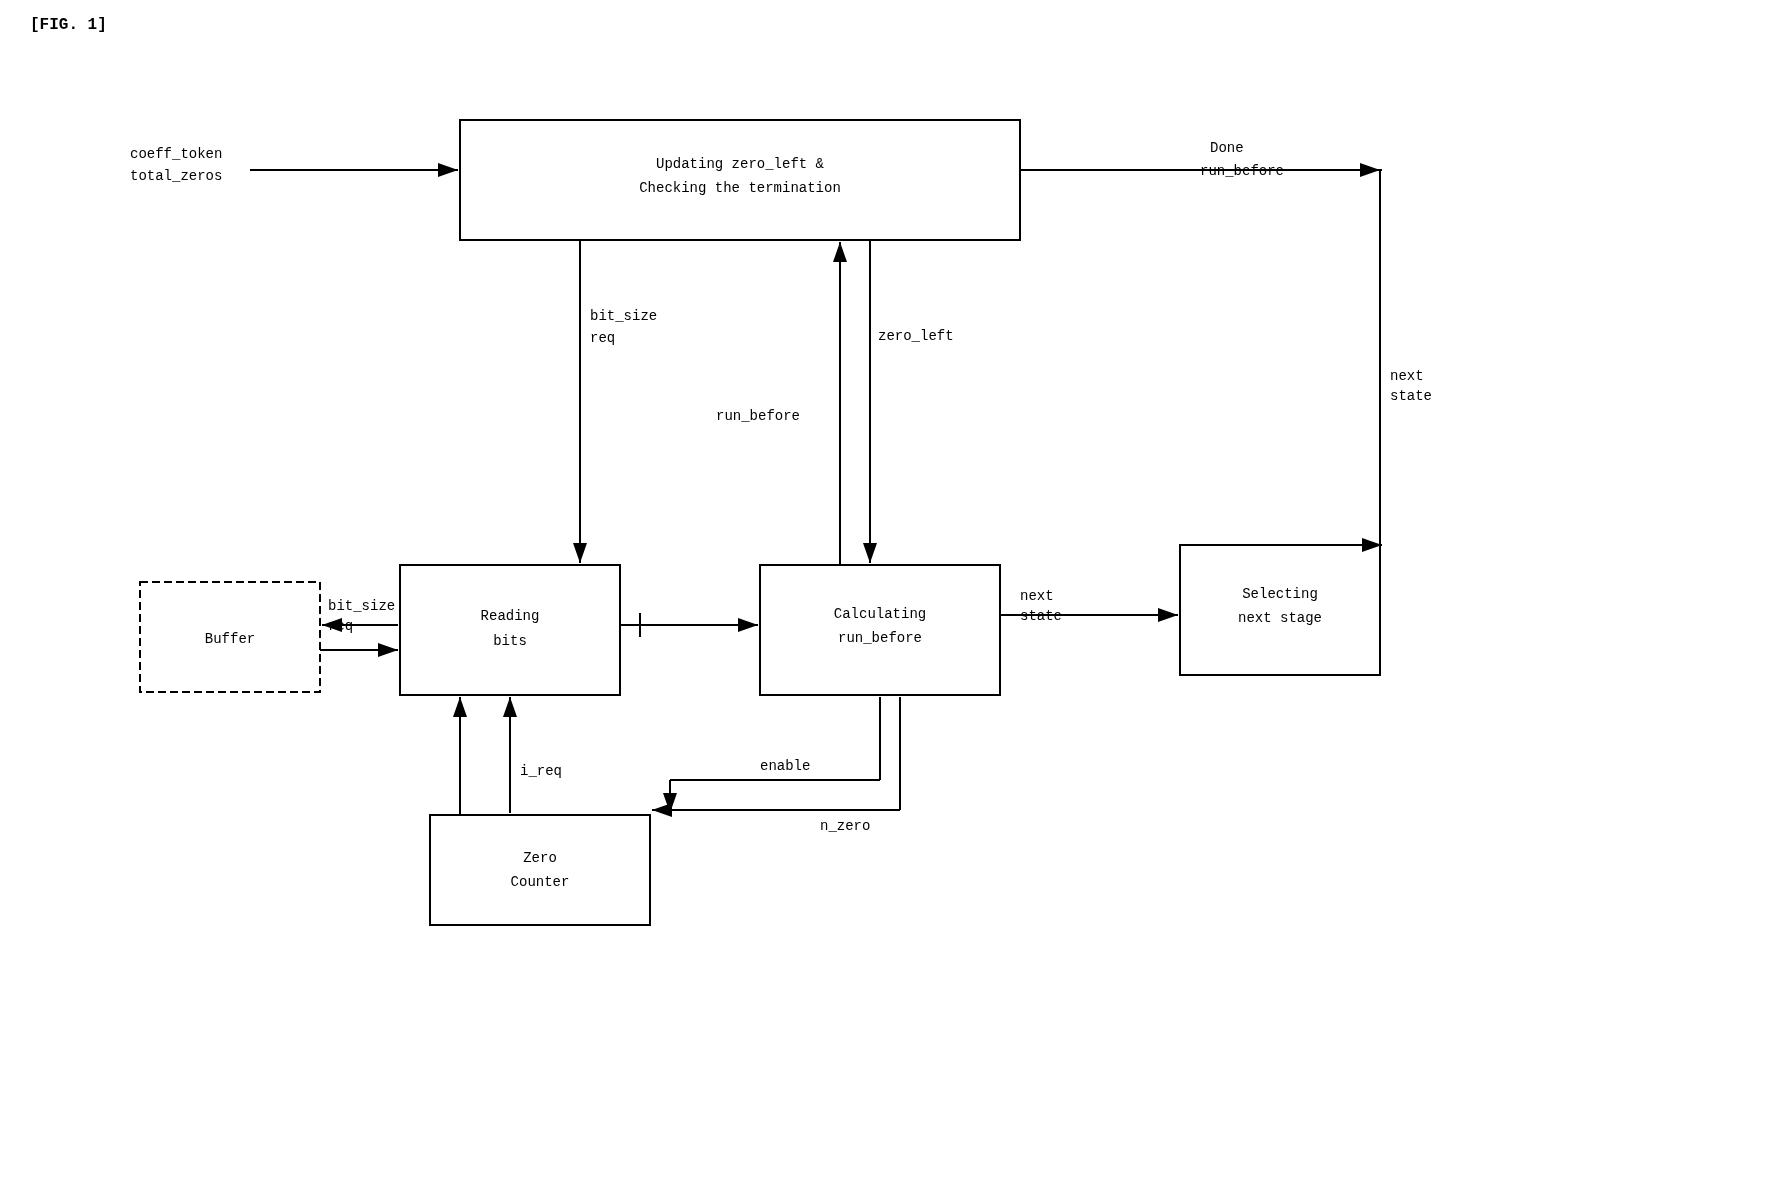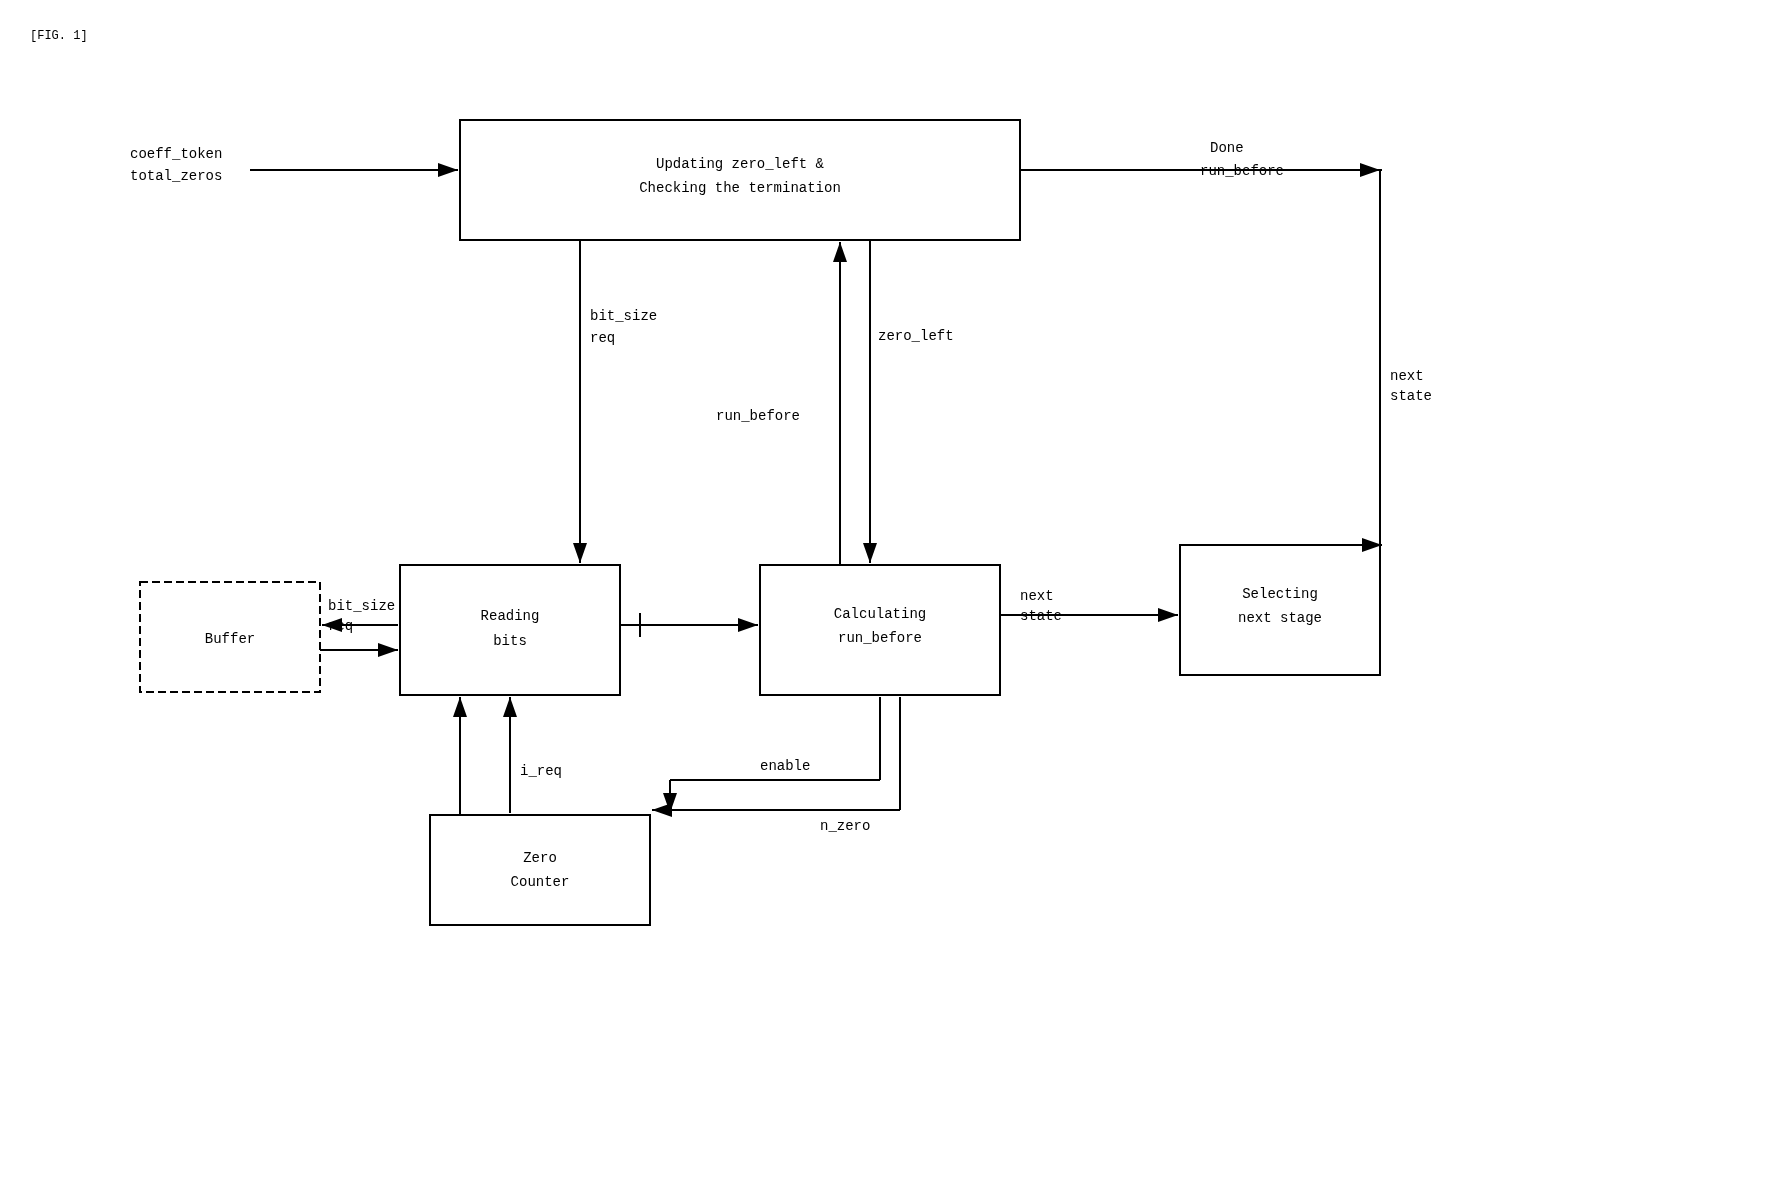--- a/index.html
+++ b/index.html
@@ -13,24 +13,24 @@
       overflow: hidden;
     }
     .page {
       width: 1785px;
       height: 1177px;
       position: relative;
       background: #fff;
     }
     .fig-label {
       position: absolute;
-      top: 29px;
+      top: 16px;
       left: 30px;
-      font-size: 12px;
-      font-weight: normal;
+      font-size: 16px;
+      font-weight: bold;
       font-family: 'Courier New', Courier, monospace;
     }
     svg {
       position: absolute;
       top: 0;
       left: 0;
       width: 1785px;
       height: 1177px;
     }
     .box {

